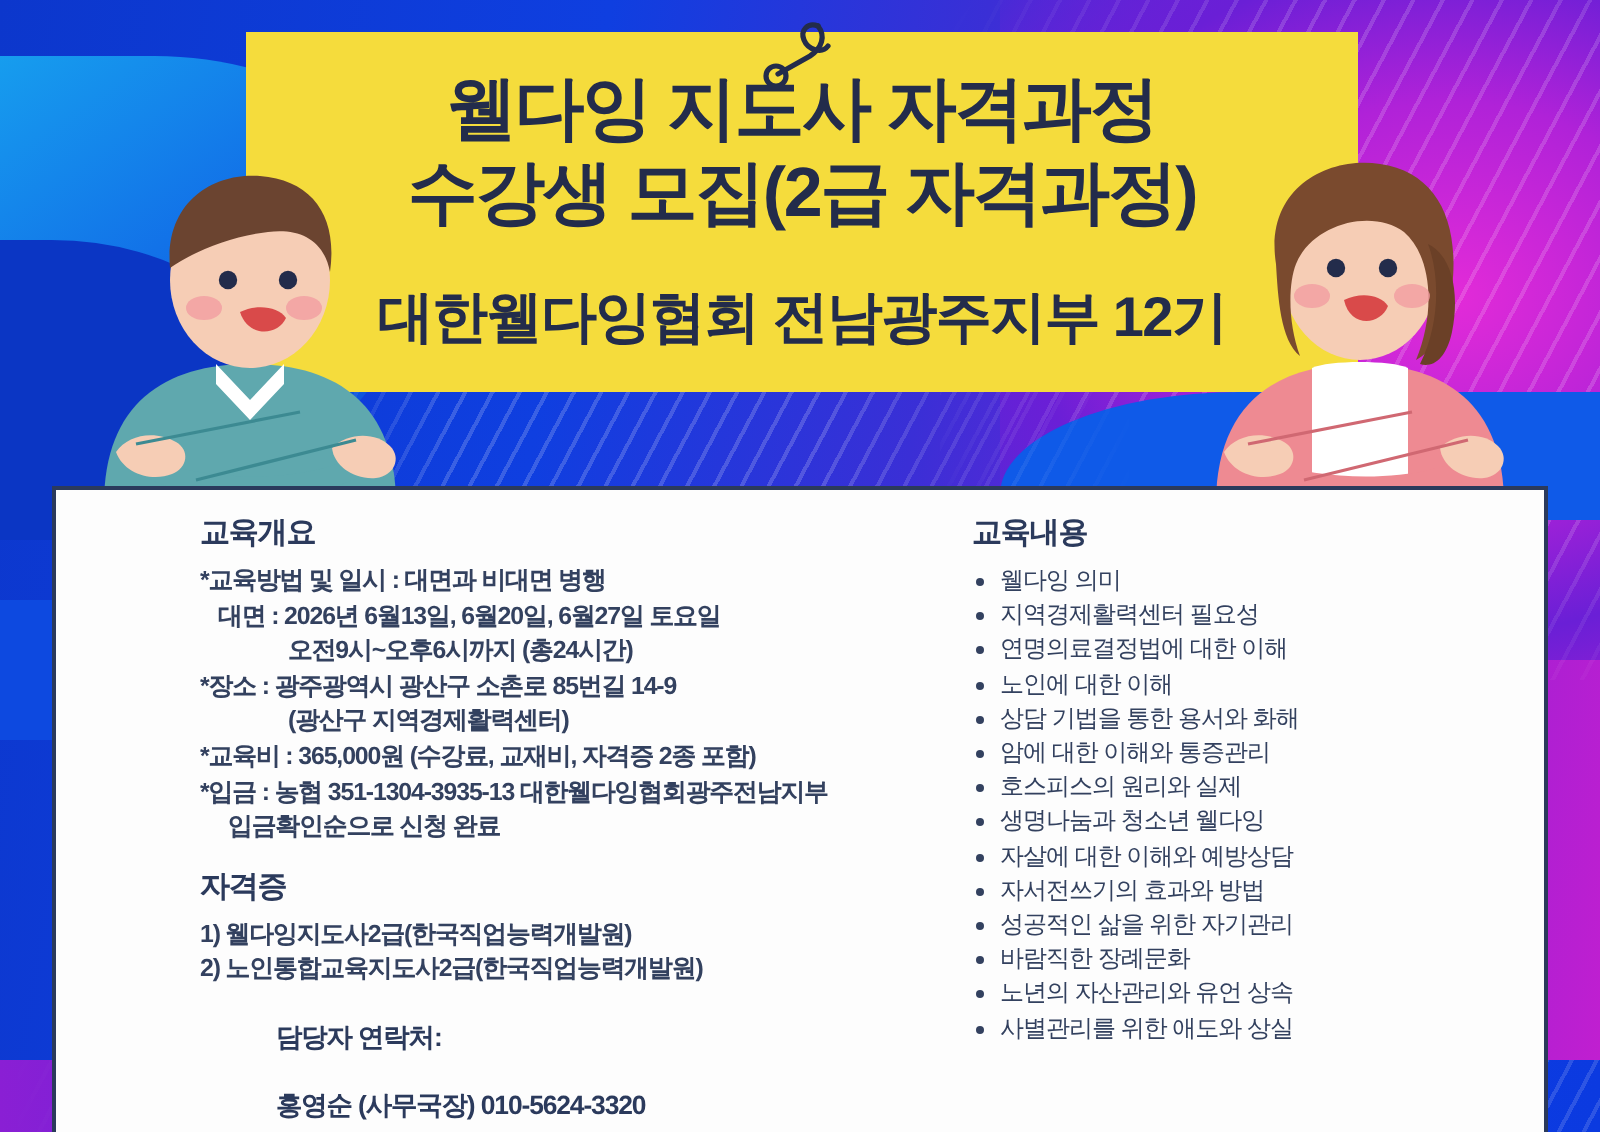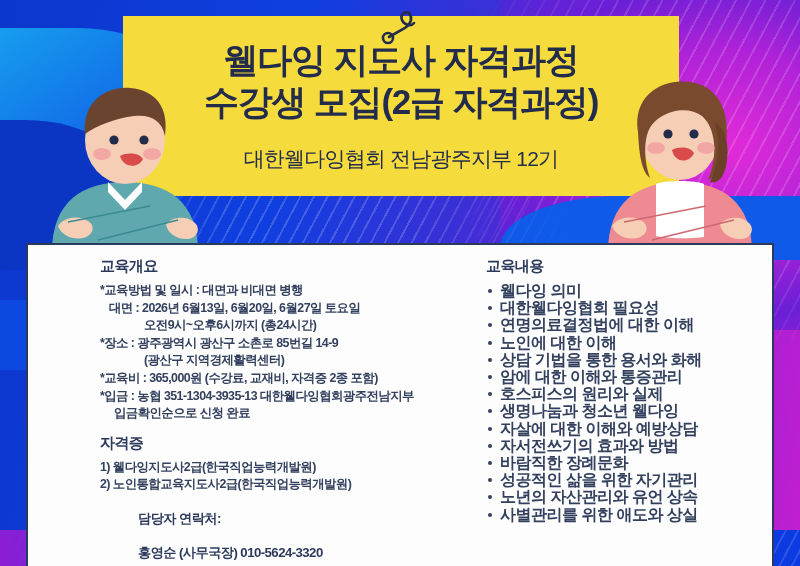--- a/index.html
+++ b/index.html
@@ -65,21 +65,21 @@
   .title-block {
     position: absolute; left: 123px; top: 16px; width: 556px; height: 180px;
     display: flex; flex-direction: column; align-items: center; justify-content: center;
     z-index: 6; pointer-events: none;
   }
   .title-line {
     color: #232c4b; font-weight: 900; font-size: 35px; line-height: 1.18;
     letter-spacing: -1.2px; white-space: nowrap; text-align: center;
   }
   .subtitle {
-    margin-top: 23px; color: #232c4b; font-weight: 400; font-size: 21px;
+    margin-top: 23px; color: #232c4b; font-weight: 700; font-size: 28px;
     letter-spacing: -.8px; white-space: nowrap;
   }
 
   
   .char { position: absolute; z-index: 5; }
   .char-left  { left: 38px;  top: 74px;  width: 175px; height: 178px; }
   .char-right { right: 30px; top: 70px;  width: 180px; height: 182px; }
 
   
   .card {
@@ -101,21 +101,21 @@
     letter-spacing: -.55px; white-space: nowrap;
   }
   .ind-0 { padding-left: 0; }
   .ind-1 { padding-left: 9px; }
   .ind-2 { padding-left: 44px; }
   .ind-3 { padding-left: 14px; }
   .contact { padding-left: 38px; font-weight: 900; font-size: 13.2px; line-height: 18.5px; color: #2b3a5c; margin-top: 16px; }
 
   ul.content-list { list-style: none; }
   ul.content-list li {
-    position: relative; color: #33415f; font-weight: 700; font-size: 16px;
+    position: relative; color: #33415f; font-weight: 400; font-size: 12px;
     line-height: 17.2px; letter-spacing: -.5px; padding-left: 14px; white-space: nowrap;
   }
   ul.content-list li::before {
     content: ""; position: absolute; left: 2px; top: 7px;
     width: 4px; height: 4px; border-radius: 50%; background: #33415f;
   }
 
   
   .footer {
     position: absolute; left: 0; bottom: 0; width: 800px; height: 36px; z-index: 3;
@@ -212,31 +212,31 @@
 
       <div class="line contact">담당자 연락처:</div>
       <div class="line contact">홍영순 (사무국장) 010-5624-3320</div>
       <div class="line contact">서인호 [지부장님] 003-8618-0131</div>
     </div>
 
     <div class="col-right">
       <div class="sec-head">교육내용</div>
       <ul class="content-list">
         <li>웰다잉 의미</li>
-        <li>대한웰다잉협회 필요성</li>
+        <li>지역경제활력센터 필요성</li>
         <li>연명의료결정법에 대한 이해</li>
         <li>노인에 대한 이해</li>
         <li>상담 기법을 통한 용서와 화해</li>
         <li>암에 대한 이해와 통증관리</li>
         <li>호스피스의 원리와 실제</li>
         <li>생명나눔과 청소년 웰다잉</li>
         <li>자살에 대한 이해와 예방상담</li>
         <li>자서전쓰기의 효과와 방법</li>
+        <li>성공적인 삶을 위한 자기관리</li>
         <li>바람직한 장례문화</li>
-        <li>성공적인 삶을 위한 자기관리</li>
         <li>노년의 자산관리와 유언 상속</li>
         <li>사별관리를 위한 애도와 상실</li>
       </ul>
     </div>
 
   </div>
 
   <div class="footer">
     <div class="footer-stripes"></div>
     <div class="footer-text">대한웰다잉협회 전남광주지부</div>

